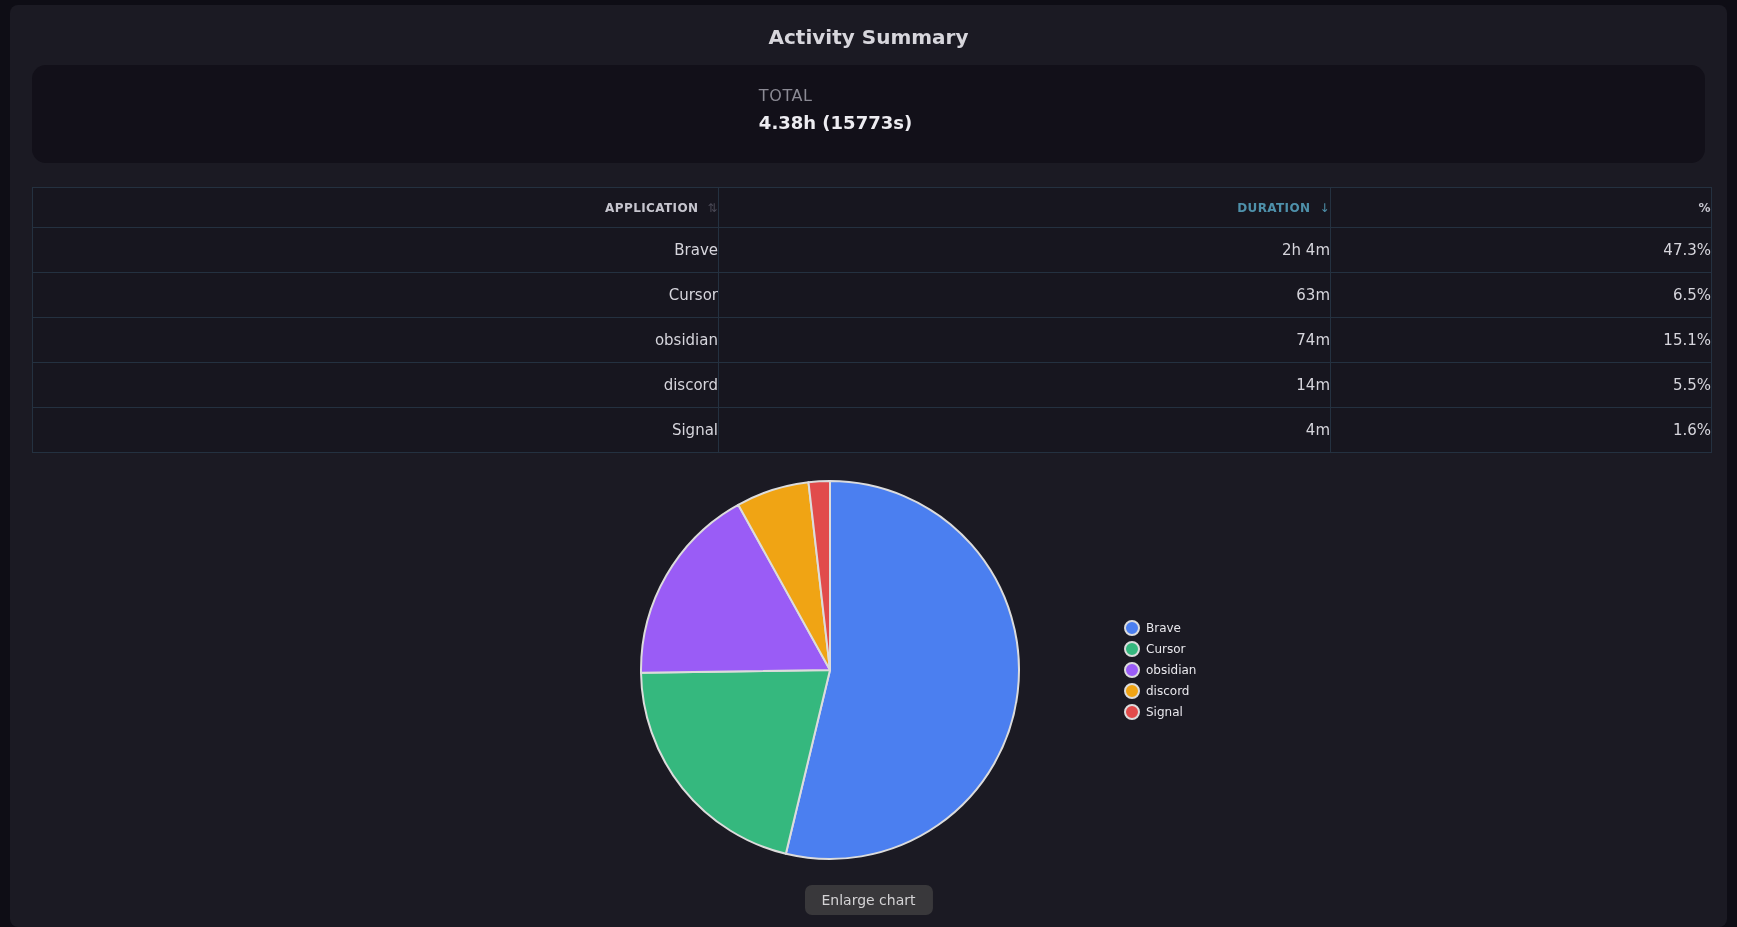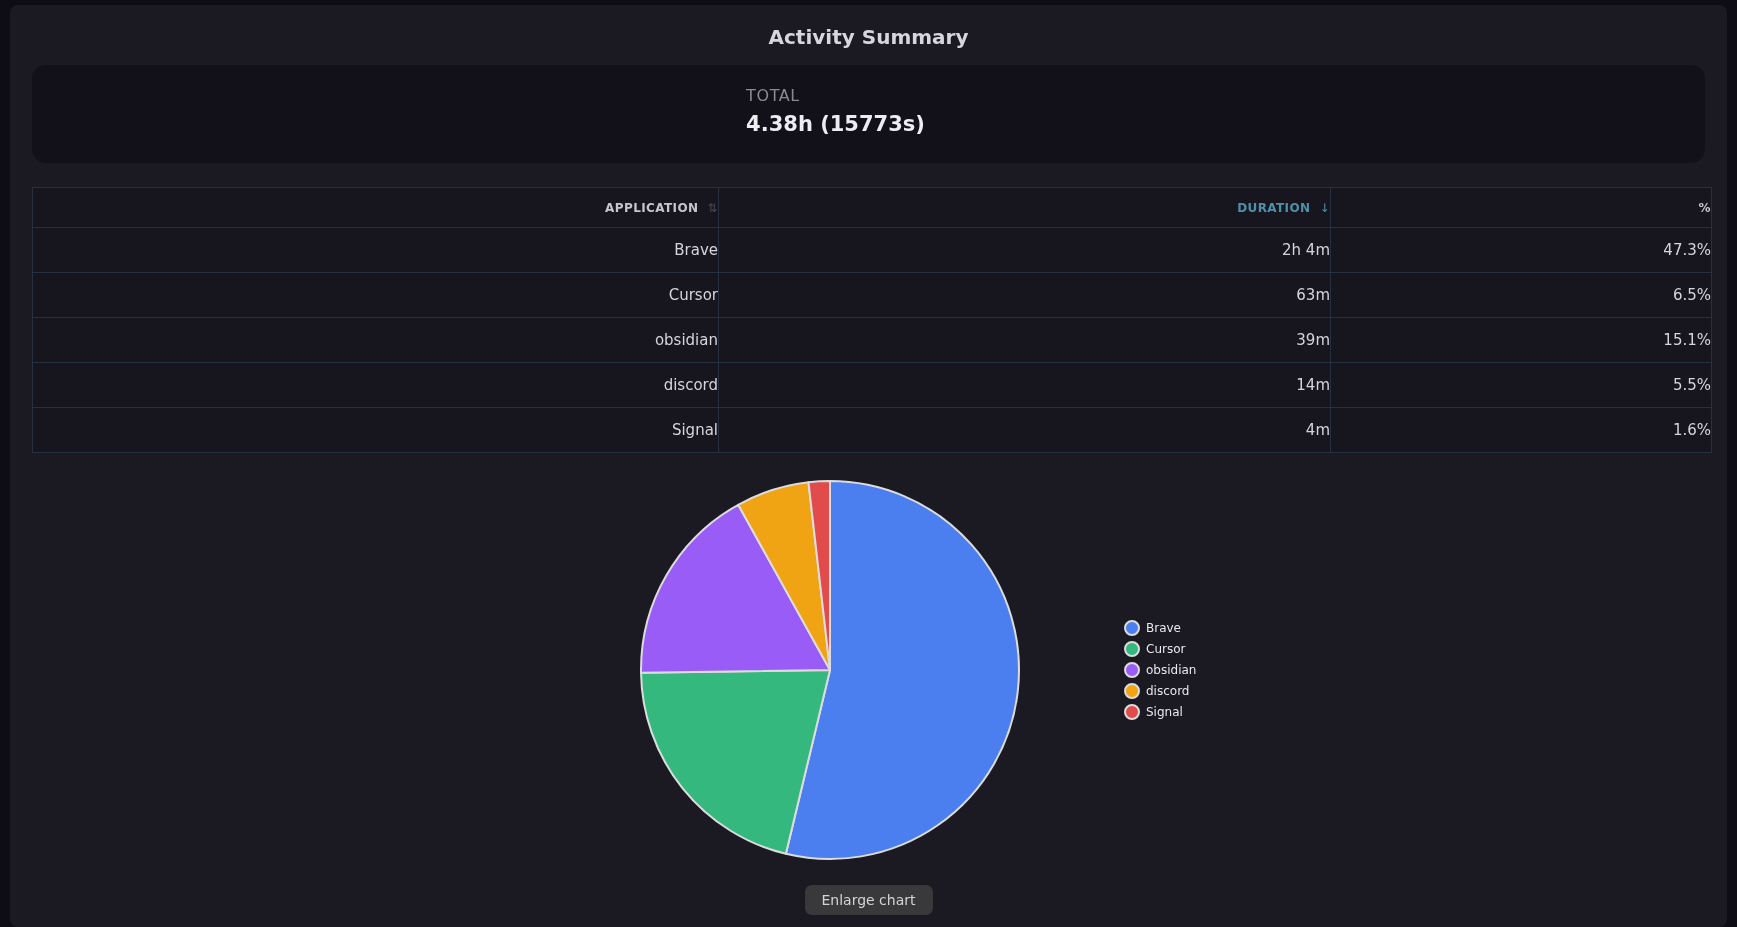--- a/index.html
+++ b/index.html
@@ -12,21 +12,21 @@
   html,body{width:1737px; height:927px; overflow:hidden;}
   body{background:var(--bg-outer); font-family:"DejaVu Sans","Liberation Sans",sans-serif;}
   .panel{position:absolute; left:10px; top:5px; width:1717px; height:922px;
          background:var(--bg-panel); border-radius:8px;}
   .page-title{position:absolute; top:20px; left:0; width:100%; text-align:center;
               font-size:20px; font-weight:700; color:var(--title-text);}
   .total-box{position:absolute; left:22px; top:60px; width:1673px; height:98px;
              background:var(--bg-total-box); border-radius:14px;}
   .total-inner{width:fit-content; margin:21px auto 0; text-align:left; transform:translateX(-33px);}
   .total-label{font-size:16px; letter-spacing:.6px; color:var(--muted-text);}
-  .total-value{margin-top:7px; font-size:21px; font-weight:700; color:var(--value-text);}
+  .total-value{margin-top:7px; font-size:18px; font-weight:700; color:var(--value-text);}
   table{position:absolute; left:22px; top:182px; width:1679px; border-collapse:collapse;
         table-layout:fixed; background:var(--bg-table);}
   th,td{border:1px solid var(--table-border); text-align:right; padding-left:13px; vertical-align:middle;}
   th{height:40px; font-size:12px; font-weight:700; letter-spacing:.4px; color:var(--header-text); cursor:pointer;}
   th.sorted{color:var(--sorted-header-text);padding-left:48px;}
   th .sort-icon{margin-left:9px; font-size:12px; font-weight:400;}
   th .sort-icon.dim{color:#4a4956;}
   td{height:45px; font-size:15px; color:var(--row-text);}
   .col-app{width:686px;} .col-dur{width:612px;} .col-pct{width:381px;}
   .pie-svg{position:absolute; left:620px; top:465px; width:400px; height:400px;}
@@ -77,21 +77,21 @@
           <td>2h 4m</td>
           <td>47.3%</td>
         </tr>
         <tr>
           <td>Cursor</td>
           <td>63m</td>
           <td>6.5%</td>
         </tr>
         <tr>
           <td>obsidian</td>
-          <td>39m</td>
+          <td>74m</td>
           <td>15.1%</td>
         </tr>
         <tr>
           <td>discord</td>
           <td>14m</td>
           <td>5.5%</td>
         </tr>
         <tr>
           <td>Signal</td>
           <td>4m</td>

